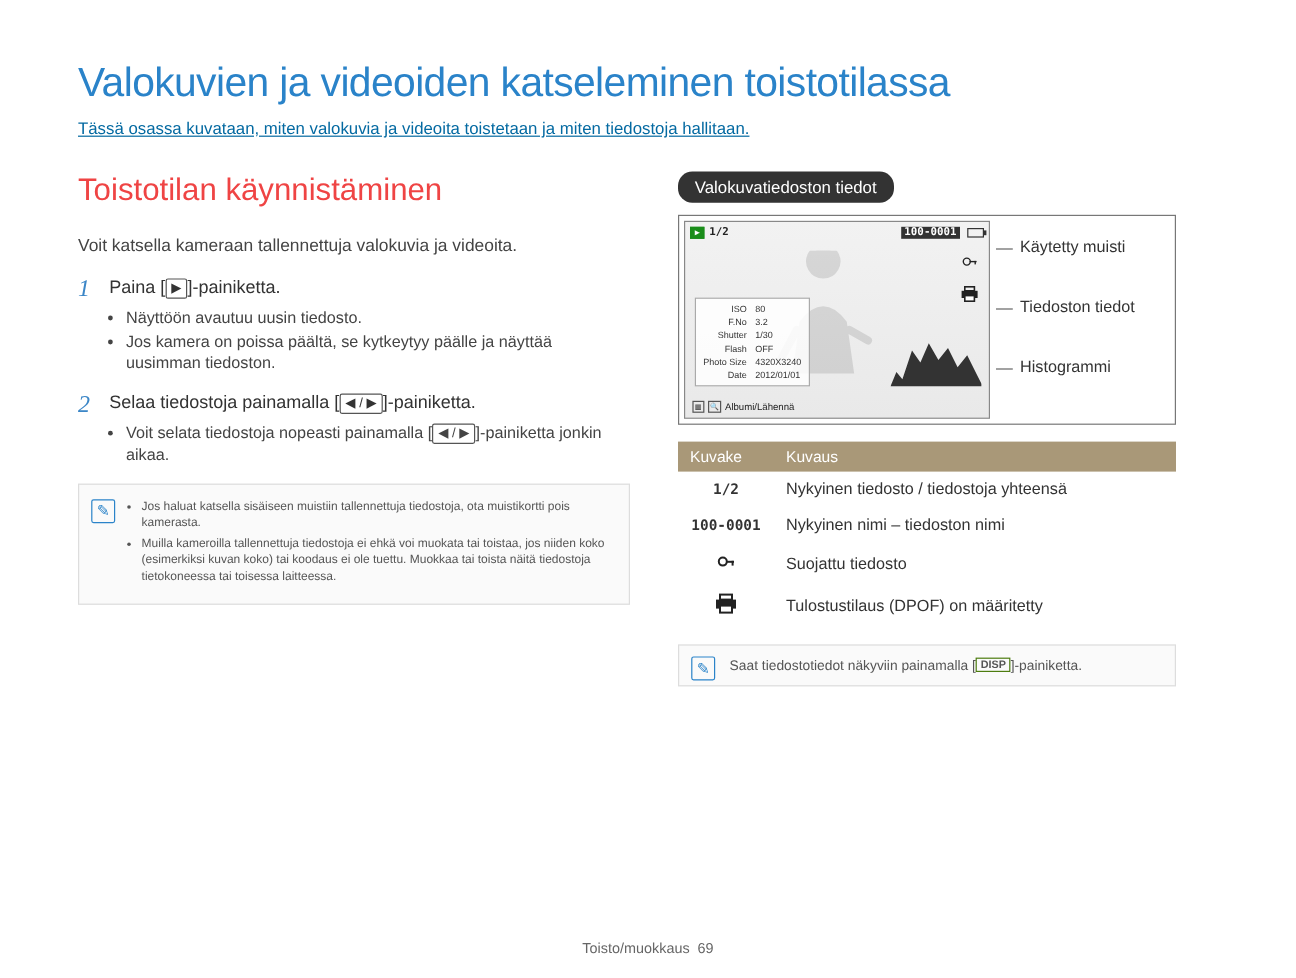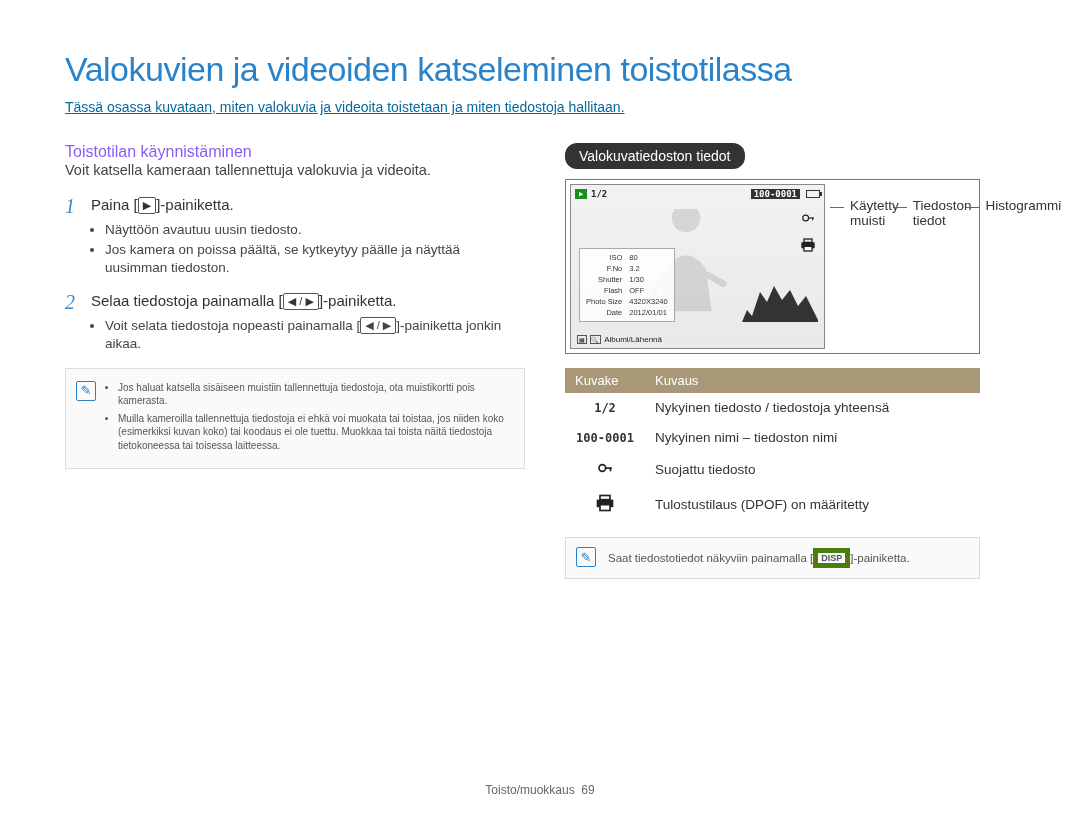--- a/index.html
+++ b/index.html
@@ -3,21 +3,21 @@
 <meta charset="utf-8">
 <style>
   * { box-sizing: border-box; margin: 0; padding: 0; }
   html, body { width: 1080px; height: 815px; background: #fff; font-family: Arial, Helvetica, sans-serif; color: #333; }
   .page { padding: 50px 65px 0 65px; position: relative; height: 100%; }
   .title { color: #2a83c9; font-size: 34px; font-weight: 300; letter-spacing: -0.5px; margin-bottom: 10px; }
   .intro { font-size: 14px; color: #0369a1; margin-bottom: 28px; text-decoration: underline; }
   .cols { display: flex; gap: 40px; }
   .left { width: 460px; }
   .right { flex: 1; }
-  .h2 { color: #8b5cf6; font-size: 16px; font-weight: 400; margin-bottom: 0; }
+  .h2 { color: #ef4444; font-size: 26px; font-weight: 400; margin-bottom: 22px; }
   .p { font-size: 14.5px; color: #444; margin-bottom: 14px; line-height: 1.35; }
   .step { display: flex; margin-bottom: 4px; }
   .step-num { font-style: italic; font-family: Georgia, serif; font-size: 20px; color: #3b86c7; width: 26px; flex: none; line-height: 1.1; }
   .step-text { font-size: 15px; color: #333; line-height: 1.35; }
   .bullets { margin: 4px 0 14px 40px; }
   .bullets li { font-size: 13.5px; color: #444; line-height: 1.35; margin-bottom: 2px; list-style: disc; }
   .notebox { border: 1px solid #ddd; background: #fafafa; padding: 12px 12px 12px 40px; position: relative; margin-top: 10px; }
   .notebox .note-icon { position: absolute; left: 10px; top: 12px; width: 20px; height: 20px; border: 1px solid #2a83c9; color: #2a83c9; font-size: 13px; display: flex; align-items: center; justify-content: center; border-radius: 2px; }
   .notebox ul li { font-size: 10px; color: #555; line-height: 1.35; margin-bottom: 4px; list-style: disc; margin-left: 12px; }
   .inline-key { display: inline-block; border: 1px solid #555; border-radius: 2px; padding: 0 4px; font-size: 11px; line-height: 15px; vertical-align: 1px; }
@@ -34,34 +34,34 @@
   .sc-icons { position: absolute; top: 26px; right: 8px; display: flex; flex-direction: column; gap: 10px; align-items: center; }
   .ic-key { font-size: 12px; color: #222; }
   .ic-printer { font-size: 14px; color: #222; }
   .sc-figure { position: absolute; left: 55px; top: 24px; width: 120px; height: 110px; opacity: 0.25; }
   .sc-info { position: absolute; left: 8px; bottom: 26px; border: 1px solid #aaa; background: rgba(255,255,255,0.85); padding: 2px 4px; }
   .sc-info table { font-size: 7.5px; color: #333; }
   .sc-info td:first-child { text-align: right; padding-right: 5px; }
   .sc-histo { position: absolute; right: 6px; bottom: 26px; width: 76px; height: 40px; }
   .sc-foot { position: absolute; left: 6px; bottom: 4px; font-size: 8px; color: #222; display: flex; align-items: center; gap: 3px; }
   .sc-foot .btn { display: inline-block; border: 1px solid #555; font-size: 6px; padding: 0 1px; }
-  .callouts { position: absolute; left: 270px; top: 0; bottom: 0; display: flex; flex-direction: row; justify-content: space-between; padding: 18px 0 40px 0; }
+  .callouts { position: absolute; left: 270px; top: 0; bottom: 0; display: flex; flex-direction: column; justify-content: space-between; padding: 18px 0 40px 0; }
   .callout { font-size: 13.5px; color: #333; position: relative; padding-left: 14px; }
   .callout::before { content: ""; position: absolute; left: -6px; top: 9px; width: 14px; height: 1px; background: #666; }
   
   table.desc { border-collapse: collapse; width: 415px; margin-top: 14px; font-size: 13.5px; }
   table.desc th { background: #a99878; color: #fff; font-weight: 400; text-align: left; padding: 5px 10px; font-size: 13px; }
   table.desc td { padding: 7px 10px; border-bottom: 1px solid #fff; color: #333; }
   table.desc td.ic { text-align: center; width: 80px; font-family: monospace; font-weight: bold; font-size: 12px; }
   .ic .key { font-size: 14px; }
   .ic .printer { font-size: 16px; }
   .notebox2 { width: 415px; border: 1px solid #ddd; background: #fafafa; padding: 10px 10px 10px 42px; position: relative; margin-top: 14px; }
   .notebox2 .note-icon { position: absolute; left: 10px; top: 9px; width: 20px; height: 20px; border: 1px solid #2a83c9; color: #2a83c9; font-size: 13px; display: flex; align-items: center; justify-content: center; border-radius: 2px; }
   .notebox2 .note-text { font-size: 11.5px; color: #555; }
-  .disp-key { display: inline-block; border: 5px solid #4d7c0f; padding: 0 3px; font-size: 9px; font-weight: bold; vertical-align: 1px; }
+  .disp-key { display: inline-block; border: 1px solid #4d7c0f; padding: 0 3px; font-size: 9px; font-weight: bold; vertical-align: 1px; }
   .footer { position: absolute; bottom: 18px; left: 0; right: 0; text-align: center; font-size: 12px; color: #666; }
 </style>
 </head>
 <body>
 
 <div class="page">
   <h1 class="title">Valokuvien ja videoiden katseleminen toistotilassa</h1>
   <p class="intro">Tässä osassa kuvataan, miten valokuvia ja videoita toistetaan ja miten tiedostoja hallitaan.</p>
 
   <div class="cols">

